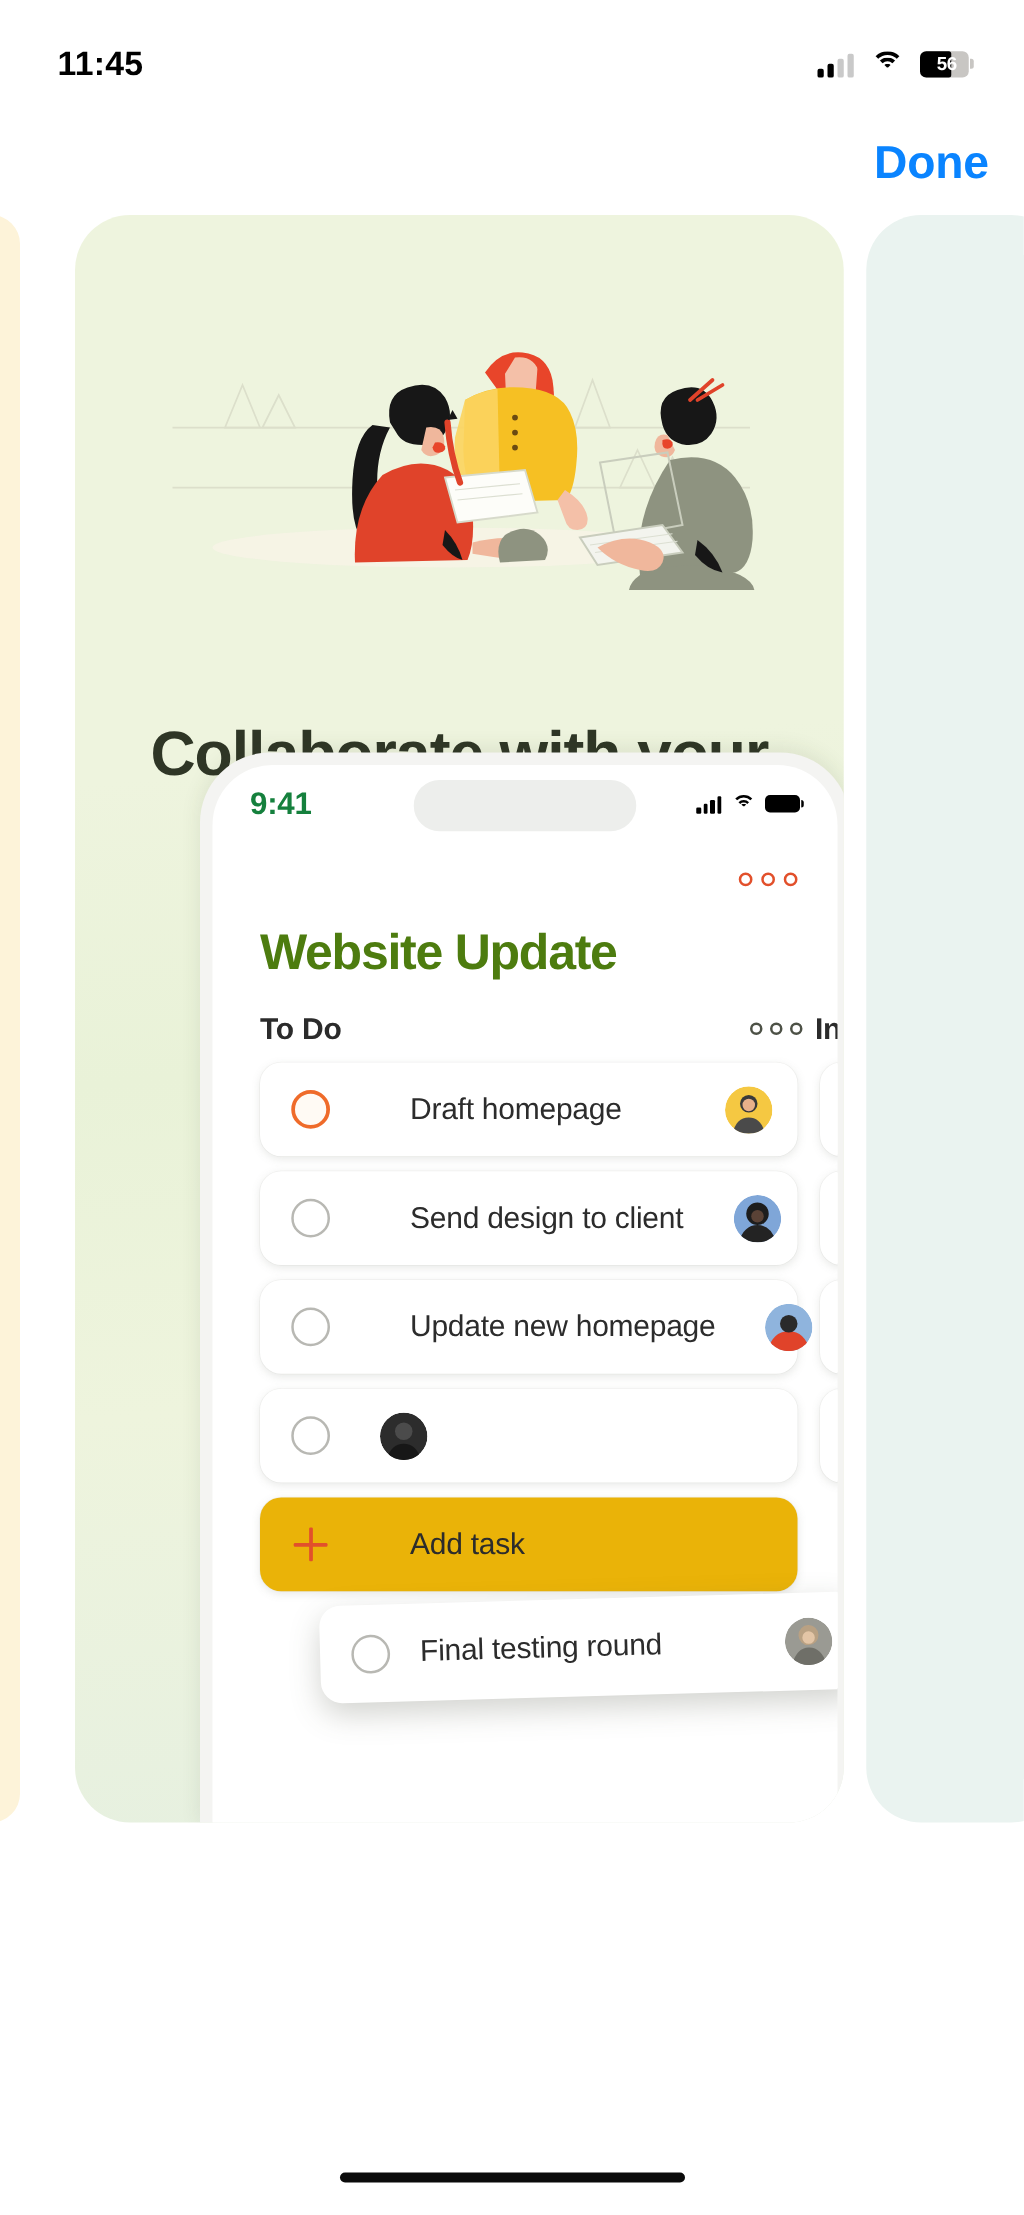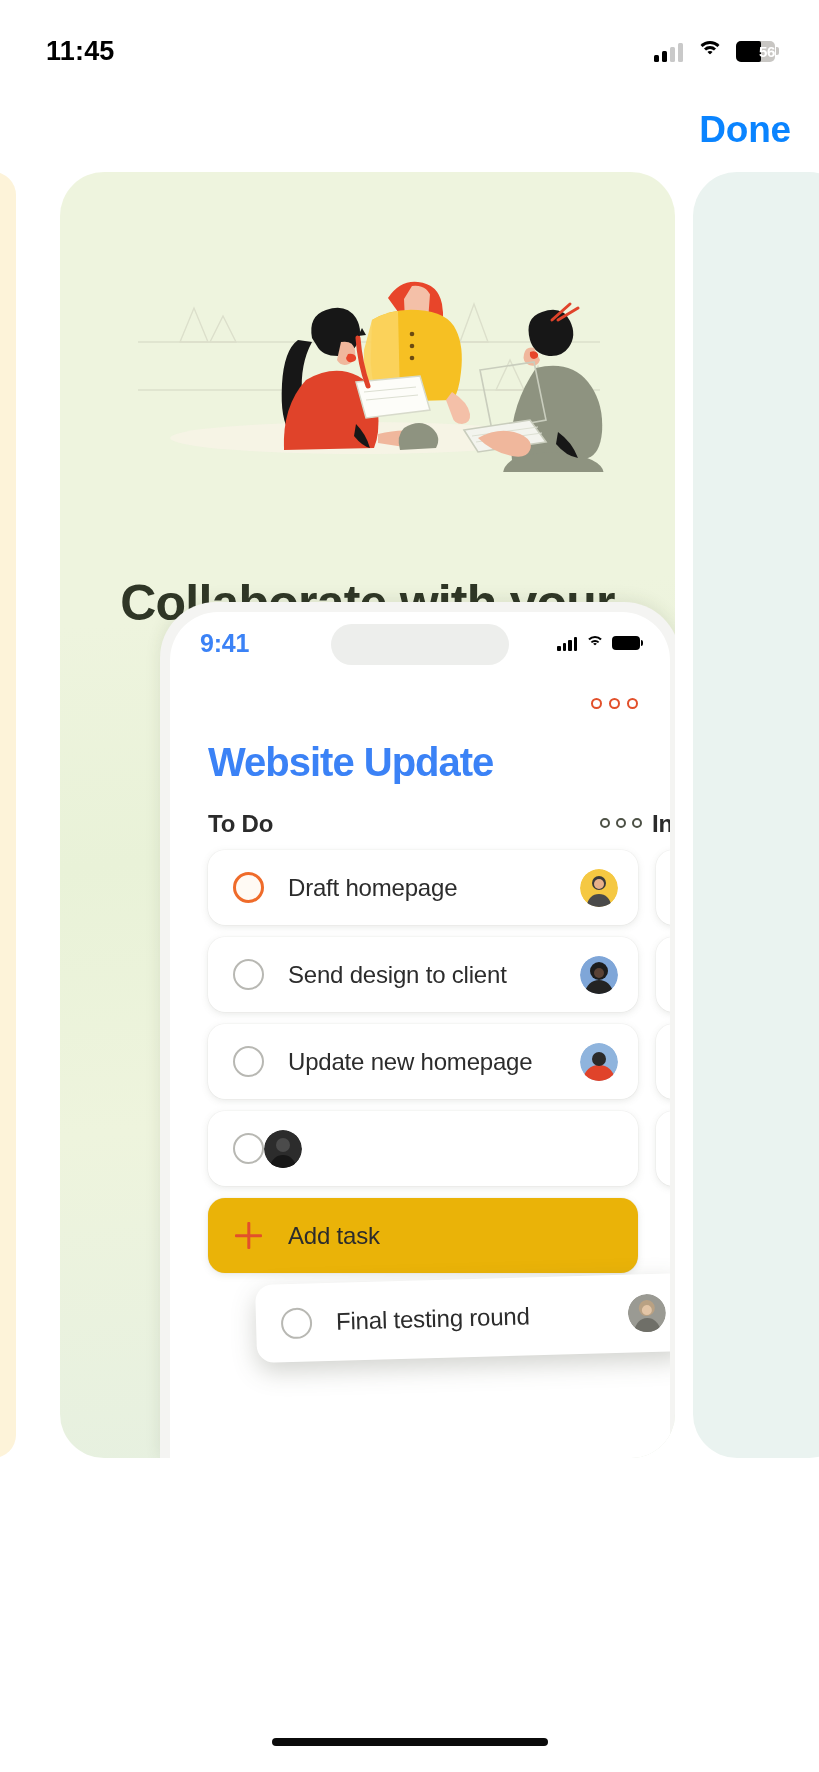--- a/index.html
+++ b/index.html
@@ -45,21 +45,21 @@
   }
   .batt::after {
     content:""; position:absolute; right:-4px; top:6.5px;
     width:3px; height:8px; border-radius:0 2px 2px 0; background:#c8c6c3;
   }
   .batt-fill {
     position:absolute; left:0; top:0; bottom:0; width:63%;
     background:#000; border-radius:5px 2px 2px 5px;
   }
   .batt-num {
-    position:relative; z-index:2; width:100%; text-align:right;
+    position:relative; z-index:2; width:100%; text-align:center;
     padding-left:4px; font-size:15px; font-weight:700; color:#fff;
     letter-spacing:-0.3px;
   }
 
   
   .done-bar {
     position:absolute; top:100px; right:0; width:819px; height:60px;
     display:flex; align-items:center; justify-content:flex-end; padding-right:28px;
   }
   .done-btn {
@@ -101,21 +101,21 @@
   .phone-screen {
     width:100%; height:100%; background:#fff;
     border-radius:48px 48px 0 0; overflow:hidden; position:relative;
   }
 
   .p-status {
     position:absolute; top:0; left:0; width:100%; height:62px;
     display:flex; align-items:center; justify-content:space-between;
     padding:0 30px;
   }
-  .p-time { font-size:25px; font-weight:700; color:#3b82f6; letter-spacing:-0.2px; }
+  .p-time { font-size:25px; font-weight:700; color:#15803d; letter-spacing:-0.2px; }
   .p-island {
     position:absolute; left:50%; transform:translateX(-50%); top:12px;
     width:178px; height:41px; background:#edeeec; border-radius:21px;
   }
   .p-right { display:flex; align-items:center; gap:8px; }
   .p-sig { display:flex; align-items:flex-end; gap:2px; height:15px; }
   .p-sig i { display:block; width:3.5px; background:#000; border-radius:1px; }
   .p-sig i:nth-child(1){ height:5px; }
   .p-sig i:nth-child(2){ height:8px; }
   .p-sig i:nth-child(3){ height:11px; }
@@ -140,21 +140,21 @@
   .dots-orange {
     position:absolute; right:32px; top:86px; display:flex; gap:7px;
   }
   .dots-orange i {
     width:11px; height:11px; border-radius:50%;
     border:2.6px solid #e2502b; display:block;
   }
 
   .proj-title {
     position:absolute; left:38px; top:128px;
-    font-size:40px; font-weight:700; color:#3b82f6; letter-spacing:-1px;
+    font-size:40px; font-weight:700; color:#4d7c0f; letter-spacing:-1px;
   }
 
   .col-head {
     position:absolute; left:38px; top:198px; width:auto;
     font-size:24px; font-weight:700; color:#2b2b2b; letter-spacing:-0.2px;
   }
   .col-head-dots {
     position:absolute; left:430px; top:206px; display:flex; gap:6px;
   }
   .col-head-dots i {
@@ -166,21 +166,21 @@
     font-size:24px; font-weight:700; color:#2b2b2b; letter-spacing:-0.2px;
     white-space:nowrap; overflow:hidden; width:20px;
   }
 
   
   .task-col { position:absolute; left:38px; top:238px; width:430px; }
   .task {
     position:relative; height:75px; margin-bottom:12px;
     background:#fff; border-radius:17px;
     box-shadow:0 2px 7px rgba(120,125,110,.17), 0 0 0 .6px rgba(150,155,140,.09);
-    display:flex; align-items:center; padding:0 20px 0 25px;
+    display:flex; align-items:center; padding:0 20px 0 25px;gap:40px;
   }
   .chk {
     width:31px; height:31px; border-radius:50%;
     border:2px solid #b8b8b3; flex:0 0 auto;
   }
   .chk.active { border:3px solid #ef6b2a; background:#fffaf4; }
   .task-label {
     margin-left:24px; font-size:24px; color:#2c2c2c; letter-spacing:-0.2px;
     flex:1 1 auto; white-space:nowrap;
   }

